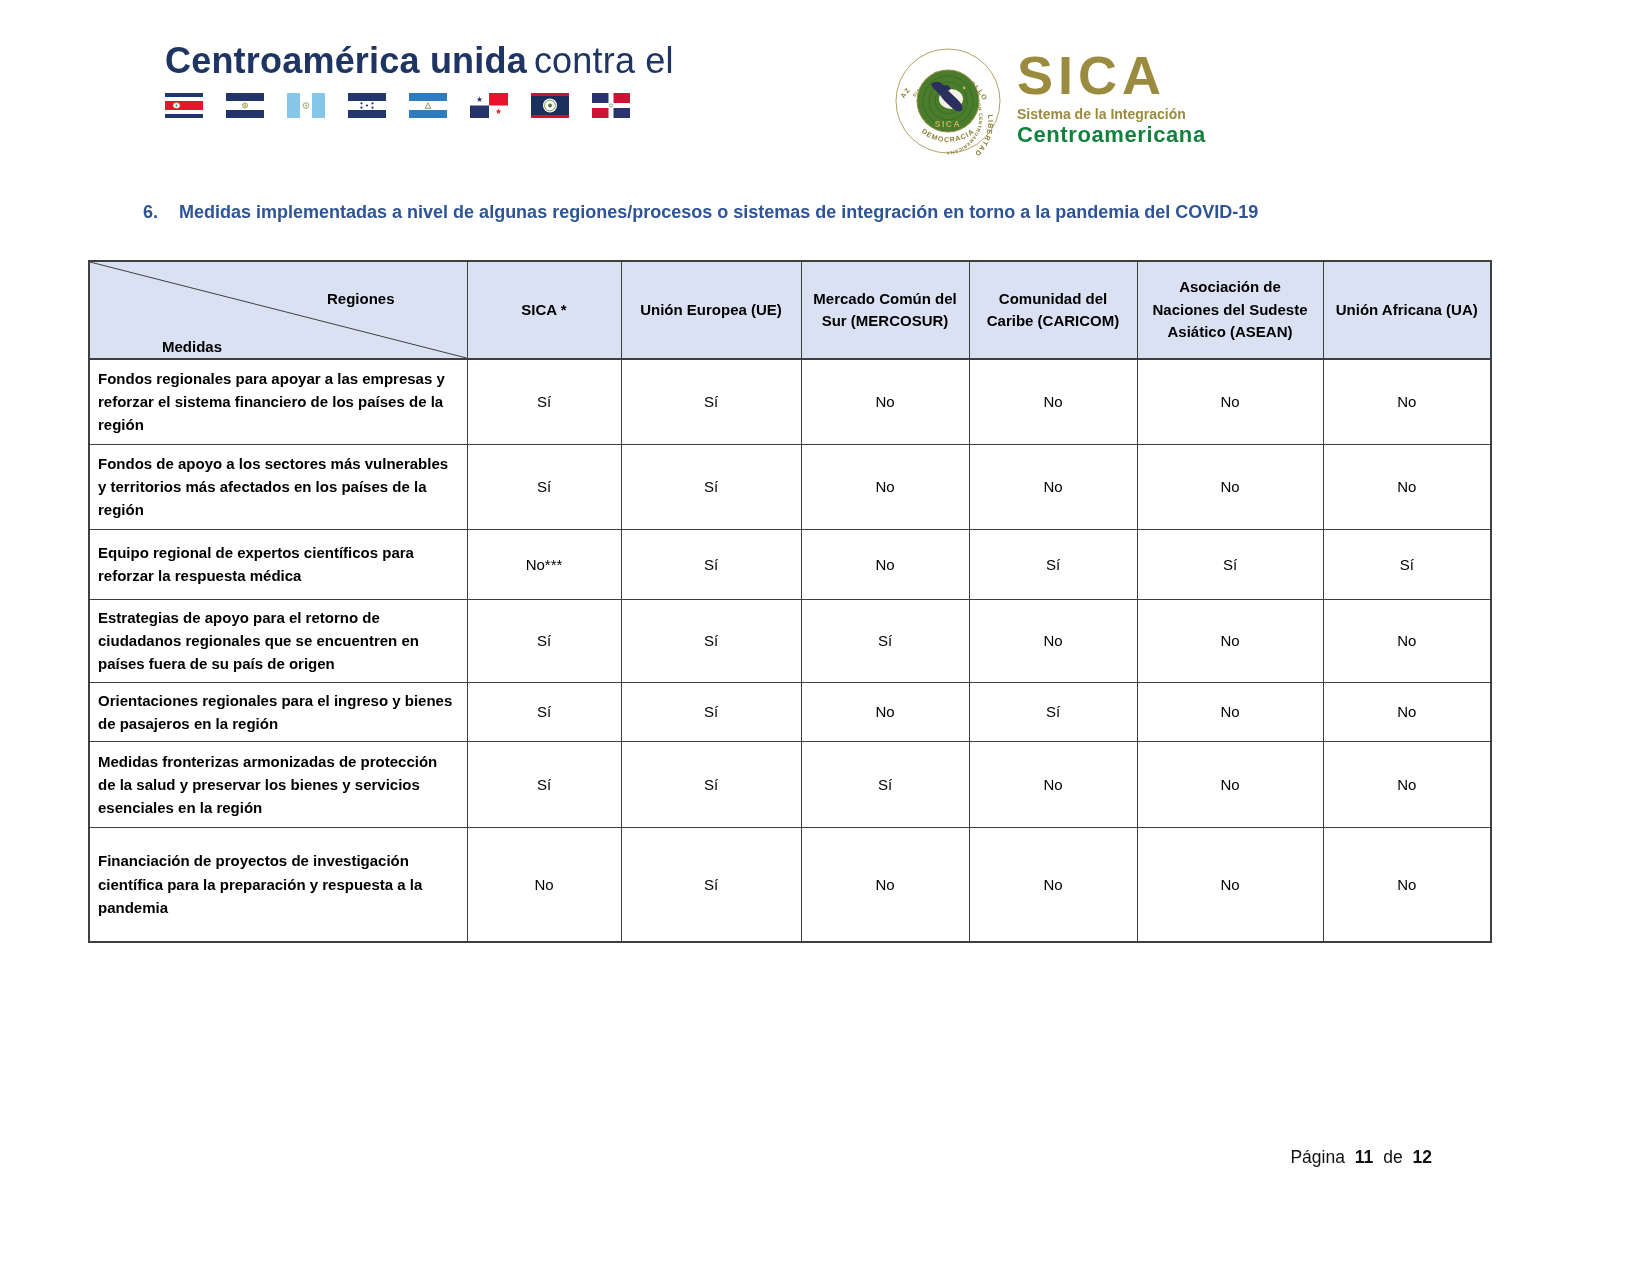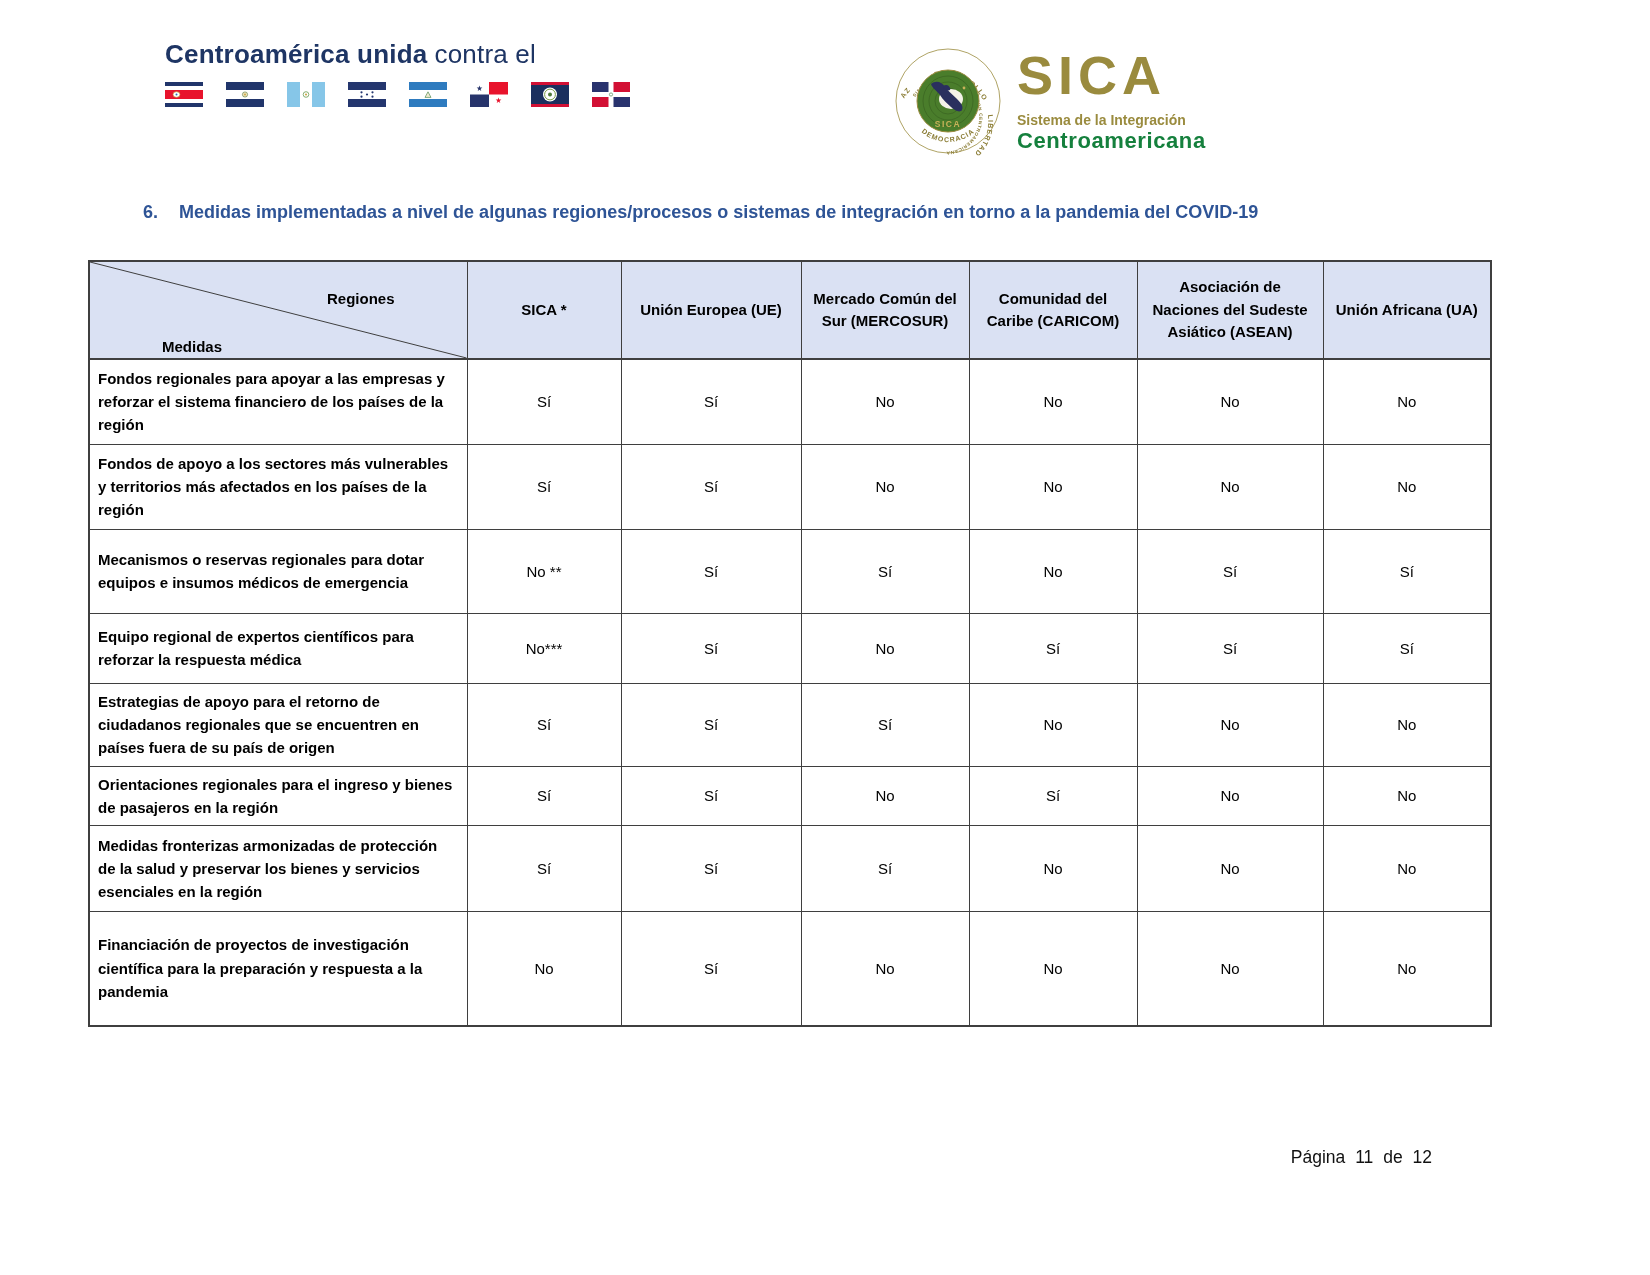--- a/index.html
+++ b/index.html
@@ -7,33 +7,33 @@
     position:relative;
     width:1650px;height:1275px;
     background:#ffffff;
     font-family:"Liberation Sans", sans-serif;
     color:#000;
     overflow:hidden;
   }
 
   
   .campaign{position:absolute;left:165px;top:40px;}
-  .campaign-l1{font-size:26px;color:#1e3564;line-height:1.15;letter-spacing:.2px;font-weight:500;}
+  .campaign-l1{font-size:36px;color:#1e3564;line-height:1.15;letter-spacing:.2px;font-weight:500;}
   .campaign-l1 .bold-part{font-weight:800;}
   .campaign-l1 .rest-part{margin-left:7px;}
   .campaign-l2{font-size:41px;font-weight:800;color:#e4122e;letter-spacing:-.5px;line-height:1.05;margin-top:1px;}
   .flags{display:flex;gap:23px;margin-top:12px;}
   .flag{width:38px;height:25px;display:block;flex:0 0 auto;}
 
   
   .sica-logo{position:absolute;left:891px;top:38px;display:flex;align-items:flex-start;}
   .emblem{width:114px;height:122px;}
   .sica-textblock{margin-left:12px;padding-top:10px;}
   .sica-word{font-size:54px;font-weight:700;color:#9a8b3e;letter-spacing:5px;line-height:1;}
-  .sica-sub1{font-size:14px;font-weight:700;color:#9a8b3e;margin-top:10px;line-height:1.15;}
+  .sica-sub1{font-size:14px;font-weight:700;color:#9a8b3e;margin-top:4px;line-height:1.15;}
   .sica-sub2{font-size:22px;font-weight:700;color:#15803d;letter-spacing:.6px;line-height:1.15;}
 
   
   .section-title{position:absolute;left:143px;top:202px;font-size:18px;font-weight:700;color:#2e5496;white-space:nowrap;}
   .section-title .num{margin-right:21px;}
 
   
   .table-wrap{position:absolute;left:88px;top:260px;}
   table.measures{border-collapse:collapse;table-layout:fixed;width:1402px;font-size:15px;border:2px solid #3f3f3f;}
   table.measures th, table.measures td{border:1px solid #3f3f3f;vertical-align:middle;}
@@ -48,21 +48,21 @@
   tr.r5{height:83px;margin-left:33px;} tr.r6{height:57px;} tr.r7{height:86px;} tr.r8{height:114px;}
 
   th.corner{position:relative;padding:0;}
   th.corner svg{position:absolute;left:0;top:0;width:100%;height:100%;}
   th.corner .corner-top{position:absolute;left:237px;top:26px;font-weight:700;}
   th.corner .corner-bottom{position:absolute;left:72px;top:74px;font-weight:700;}
 
   
   .footer{position:absolute;top:1147px;right:218px;font-size:17.5px;color:#111;}
   .footer span + span{margin-left:5px;}
-  .footer .pg-bold{font-weight:400;}
+  .footer .pg-bold{font-weight:700;}
 </style>
 </head>
 <body>
 
 <div class="page">
 
   <div class="campaign">
     <div class="campaign-l1">
       <span class="bold-part">Centroamérica unida</span><span class="rest-part">contra el</span>
     </div>
@@ -223,29 +223,20 @@
         </tr>
         <tr class="r2">
           <td class="measure">Fondos de apoyo a los sectores más vulnerables y territorios más afectados en los países de la región</td>
           <td class="val">Sí</td>
           <td class="val">Sí</td>
           <td class="val">No</td>
           <td class="val">No</td>
           <td class="val">No</td>
           <td class="val">No</td>
         </tr>
-        <tr class="r3">
-          <td class="measure">Mecanismos o reservas regionales para dotar equipos e insumos médicos de emergencia</td>
-          <td class="val">No **</td>
-          <td class="val">Sí</td>
-          <td class="val">Sí</td>
-          <td class="val">No</td>
-          <td class="val">Sí</td>
-          <td class="val">Sí</td>
-        </tr>
         <tr class="r4">
           <td class="measure">Equipo regional de expertos científicos para reforzar la respuesta médica</td>
           <td class="val">No***</td>
           <td class="val">Sí</td>
           <td class="val">No</td>
           <td class="val">Sí</td>
           <td class="val">Sí</td>
           <td class="val">Sí</td>
         </tr>
         <tr class="r5">

